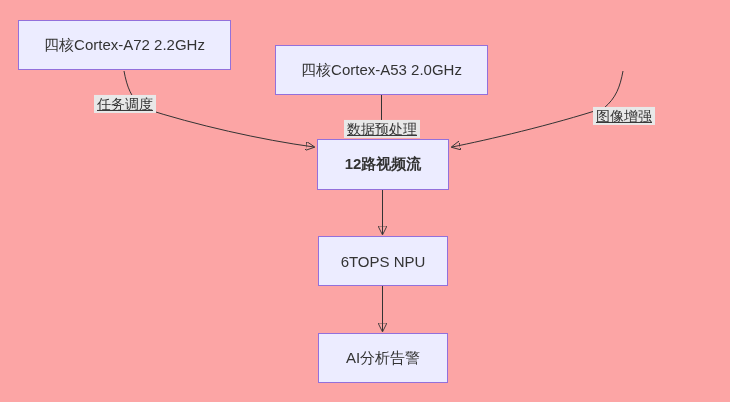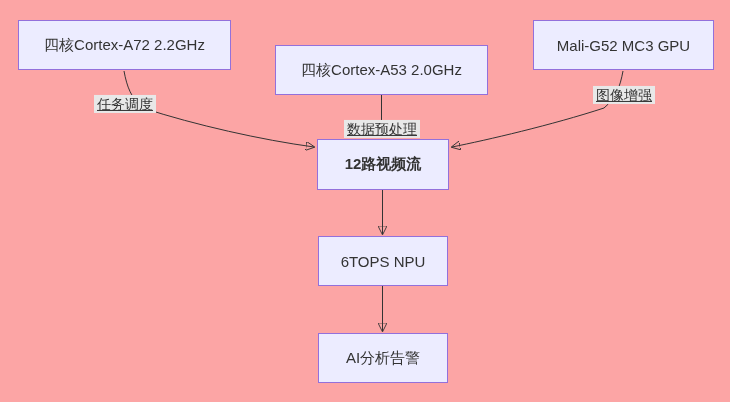--- a/index.html
+++ b/index.html
@@ -48,21 +48,21 @@
   
   .n-a72   { left: 18px;  top: 20px;  width: 213px; height: 50px; }
   .n-a53   { left: 275px; top: 20px;  width: 213px; height: 50px; margin-top: 25px; }
   .n-gpu   { left: 533px; top: 20px;  width: 181px; height: 50px; }
   .n-video { left: 317px; top: 139px; width: 132px; height: 51px; font-weight: bold; }
   .n-npu   { left: 318px; top: 236px; width: 130px; height: 50px; align-items: center; }
   .n-alert { left: 318px; top: 333px; width: 130px; height: 50px; align-items: center; }
   
   .l-task       { left: 125px; top: 104px; }
   .l-preprocess { left: 382px; top: 109px; margin-top: 20px; }
-  .l-enhance    { left: 624px; top: 95px; }
+  .l-enhance    { left: 624px; top: 116px; }
 </style>
 </head>
 <body>
 
 <div class="canvas">
 
   <svg class="edges-svg" viewBox="0 0 730 402" xmlns="http://www.w3.org/2000/svg">
     <defs>
       <marker id="arrow" viewBox="0 0 10 10" refX="9" refY="5" markerWidth="9" markerHeight="9" orient="auto">
         <path d="M0,0 L10,5 L0,10 z" fill="#333333" stroke="none"></path>
@@ -74,23 +74,20 @@
     <path d="M 382.5 190 L 382.5 234" marker-end="url(#arrow)"></path>
     <path d="M 382.5 286 L 382.5 331" marker-end="url(#arrow)"></path>
   </svg>
 
   <div class="node n-a72">
     <span>四核Cortex-A72 2.2GHz</span>
   </div>
   <div class="node n-a53">
     <span>四核Cortex-A53 2.0GHz</span>
   </div>
-  <div class="node n-gpu">
-    <span>Mali-G52 MC3 GPU</span>
-  </div>
   <div class="node n-video">
     <span>12路视频流</span>
   </div>
   <div class="node n-npu">
     <span>6TOPS NPU</span>
   </div>
   <div class="node n-alert">
     <span>AI分析告警</span>
   </div>
 

